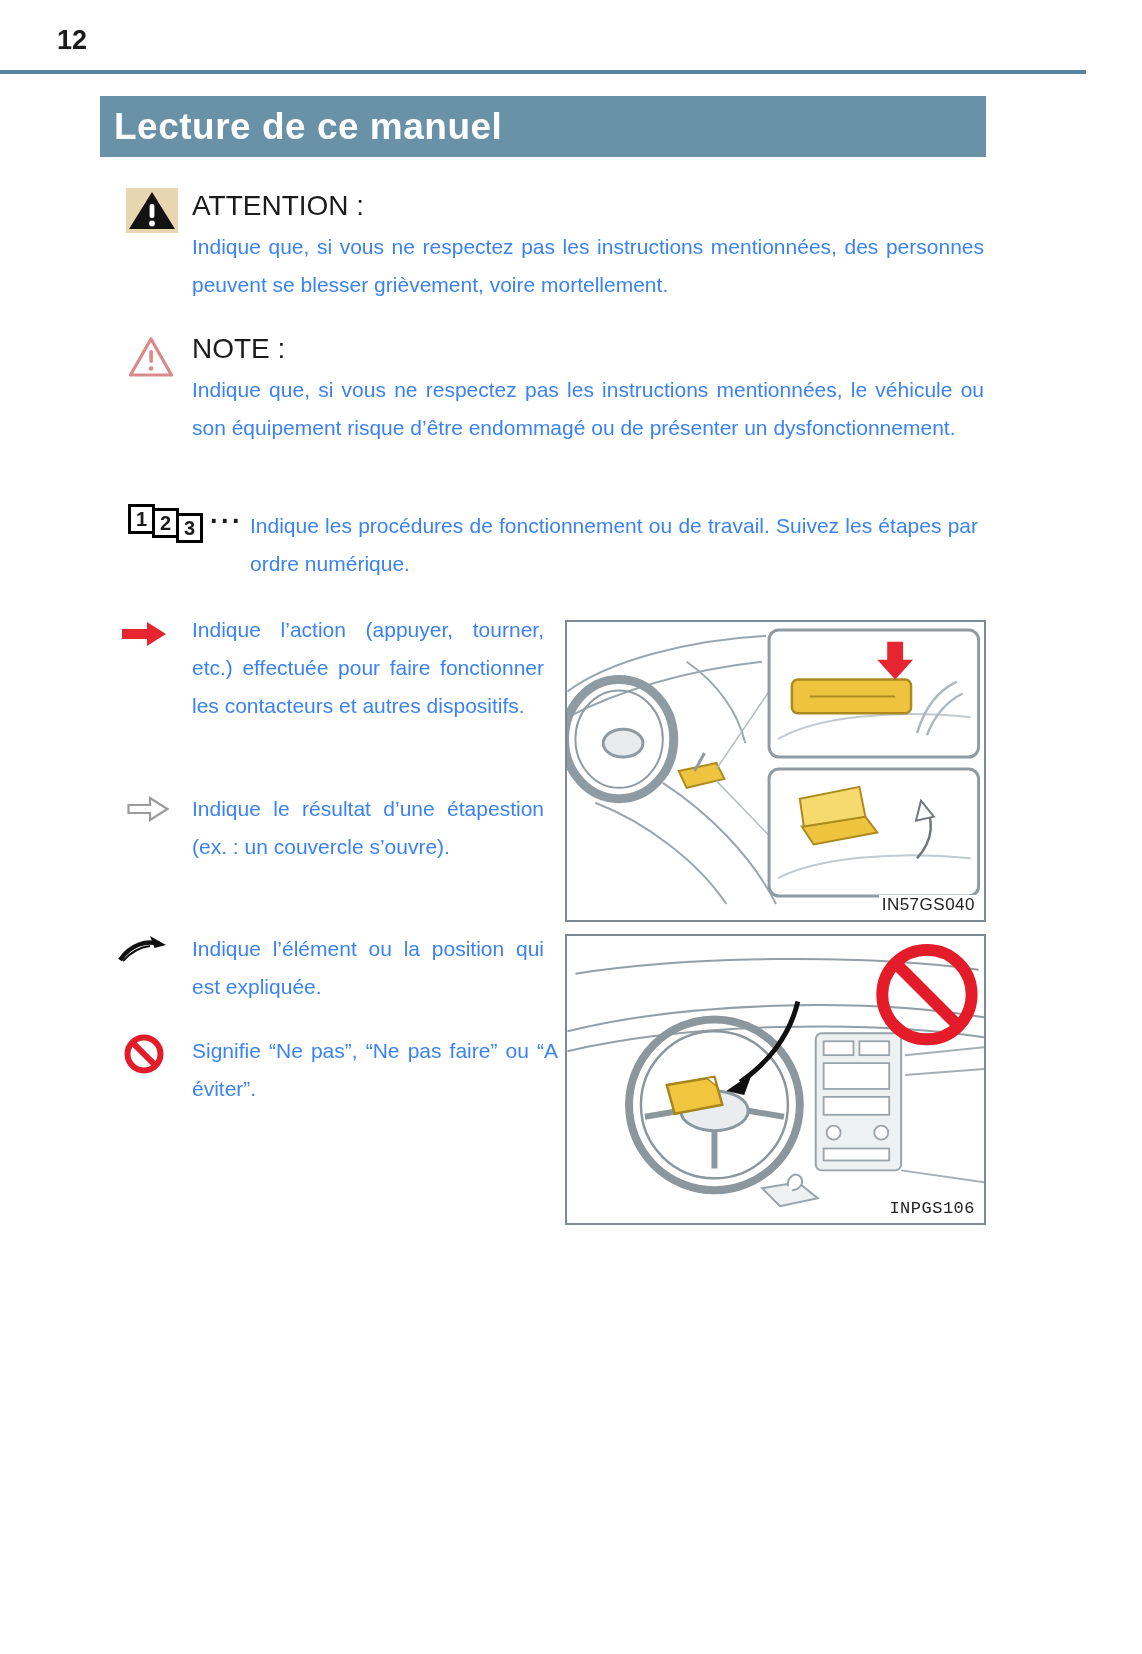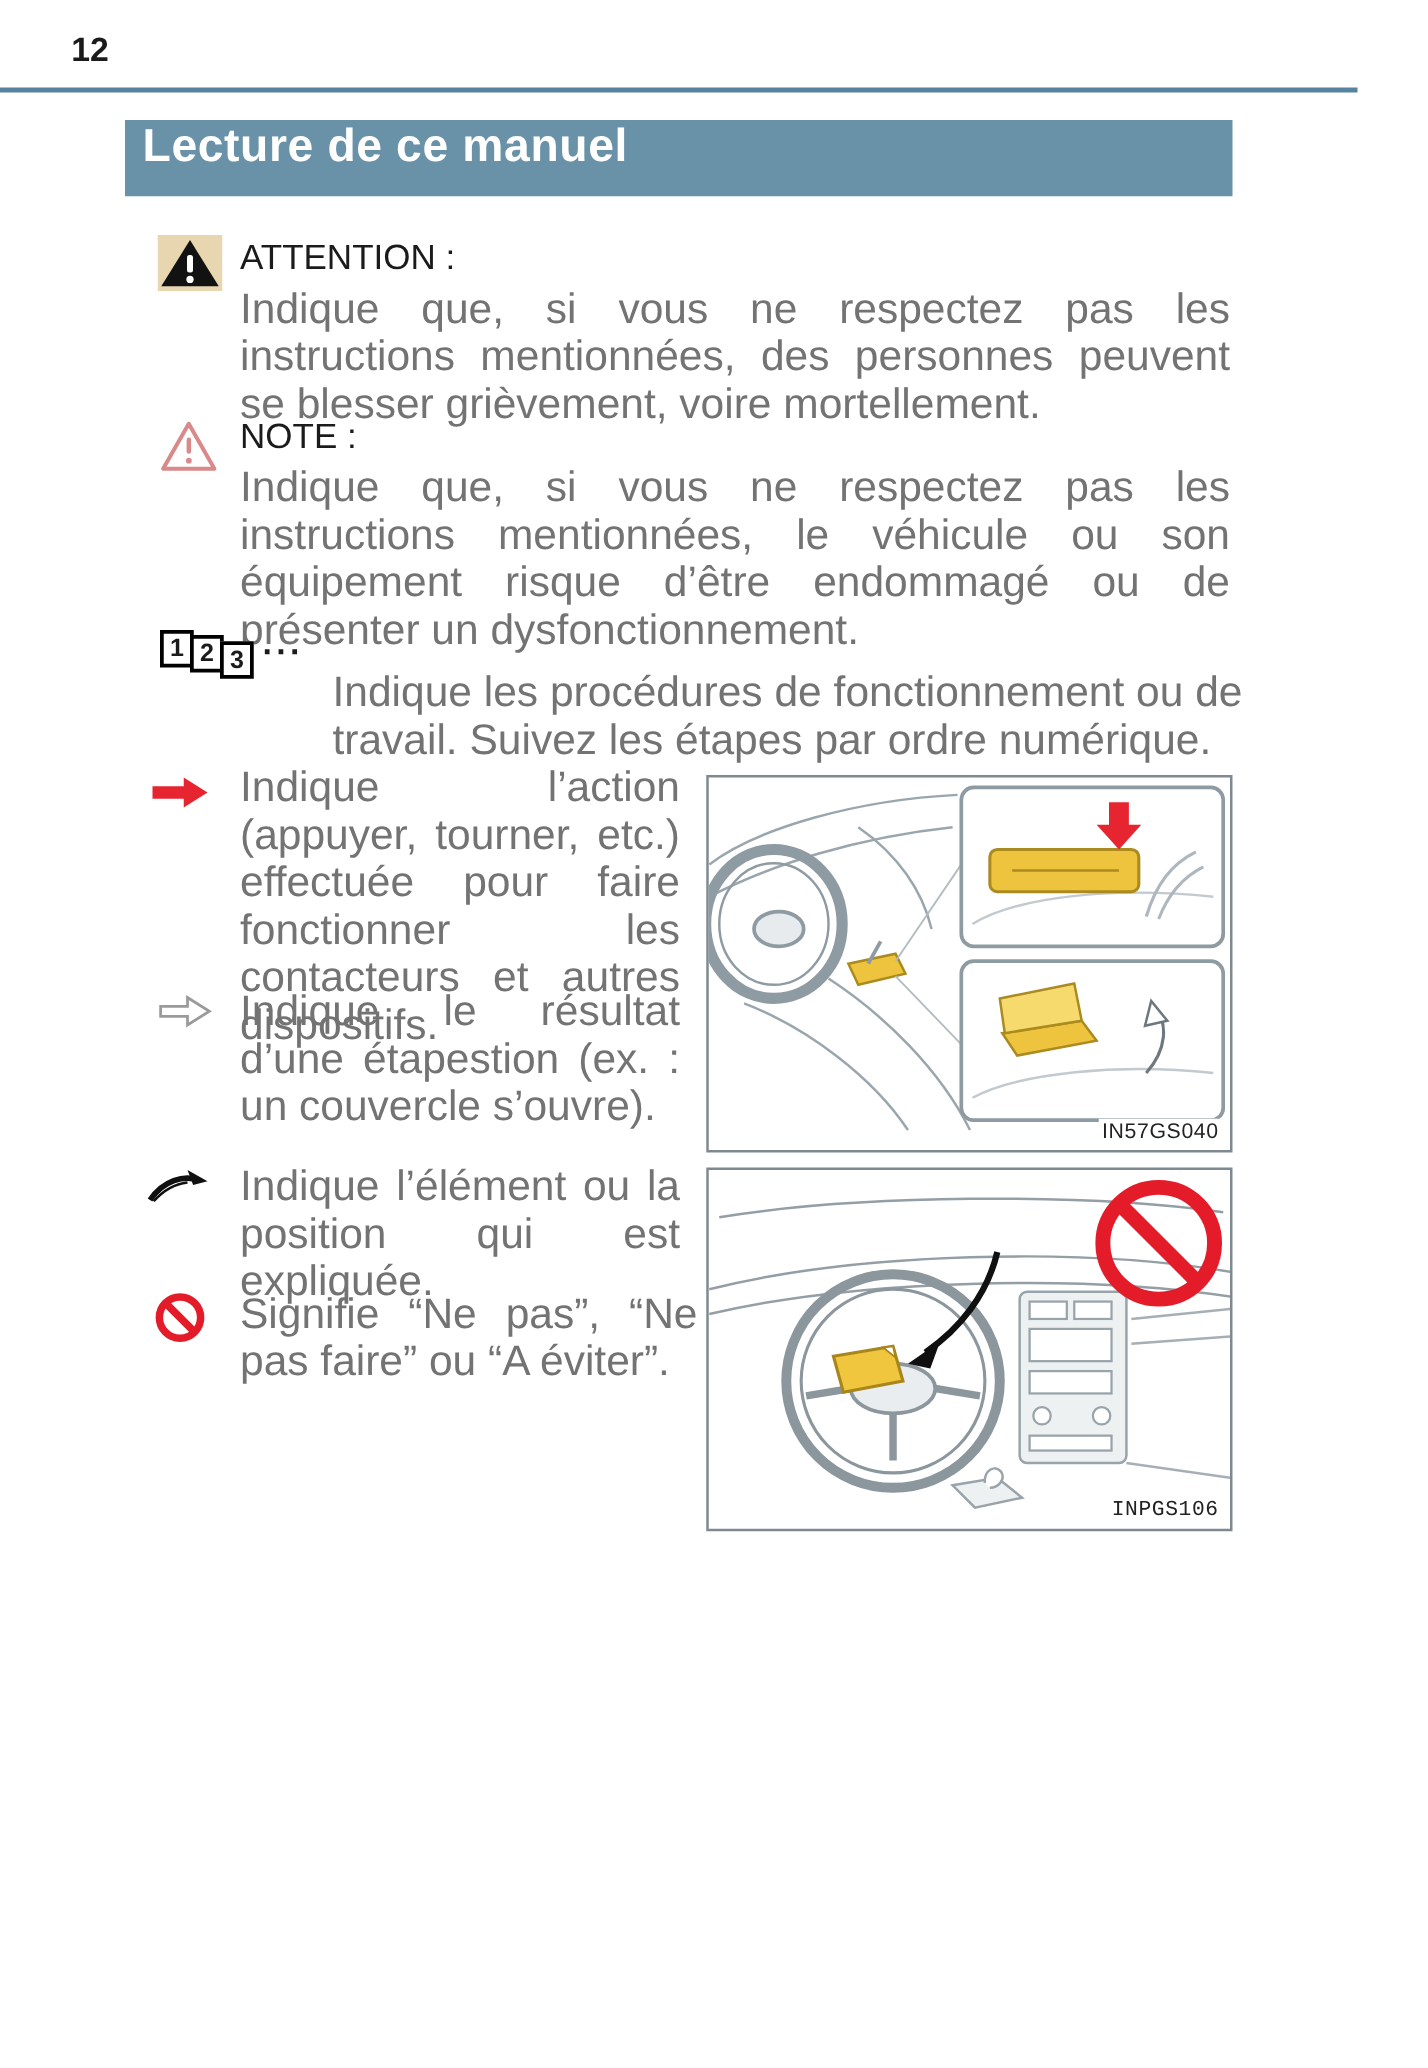--- a/index.html
+++ b/index.html
@@ -10,27 +10,27 @@
     color:#1b1b1b; overflow:hidden;
   }
   .abs { position:absolute; }
 
   .page-number { left:57px; top:25px; font-size:27px; font-weight:bold;text-align:right; }
   .top-rule { left:0; top:70px; width:1086px; height:4px; background:#57839f; }
 
   .banner {
     left:100px; top:96px; width:886px; height:61px;
     background:#6992a8; color:#ffffff;
-    display:flex; padding-left:14px;
+    display:flex; align-items:center; padding-left:14px;
     font-size:37px; font-weight:bold; letter-spacing:0.5px;
   }
 
   .body-text {
-    font-size:34px; line-height:38px; text-align:justify;
-    color:#737373;
+    font-size:21px; line-height:38px; text-align:justify;
+    color:#3b82f6;
   }
   .heading { font-size:28px; line-height:32px;text-align:center; }
 
   
   .icon-warning  { left:126px; top:188px; width:52px; height:45px; }
   .icon-note     { left:128px; top:336px; width:46px; height:43px; }
   .icon-action   { left:120px; top:620px; width:48px; height:28px; }
   .icon-result   { left:126px; top:795px; width:44px; height:28px; }
   .icon-element  { left:117px; top:934px; width:52px; height:30px; }
   .icon-prohibit { left:124px; top:1034px; width:40px; height:40px; }
@@ -44,21 +44,21 @@
   .steps-icon { left:128px; top:504px; display:flex; align-items:flex-start; }
   .step-box {
     width:27px; height:30px; background:#ffffff;
     border:3px solid #000; display:flex; align-items:center; justify-content:center;
     font-size:20px; font-weight:bold; margin-left:-3px;
   }
   .step-box:nth-child(1){ margin-left:0; margin-top:0; }
   .step-box:nth-child(2){ margin-top:4px; }
   .step-box:nth-child(3){ margin-top:9px; }
   .steps-dots { font-size:27px; font-weight:bold; letter-spacing:2px; margin-left:7px; position:relative; top:2px; }
-  .steps-body { left:266px; top:507px; width:728px;margin-top:28px; }
+  .steps-body { left:250px; top:507px; width:728px; }
 
   .action-body   { left:192px; top:611px; width:352px; }
   .result-body   { left:192px; top:790px; width:352px; }
   .element-body  { left:192px; top:930px; width:352px; }
   .prohibit-body { left:192px; top:1032px; width:366px; }
 
   .figure {
     border:2px solid #7f8a90; background:#ffffff; overflow:hidden;
   }
   .figure-1 { left:565px; top:620px; width:421px; height:302px; }

